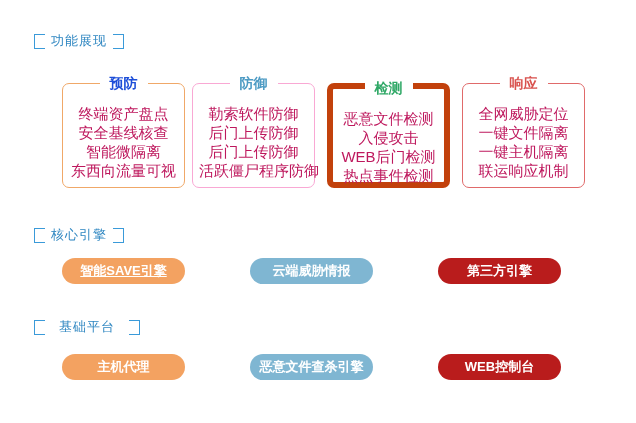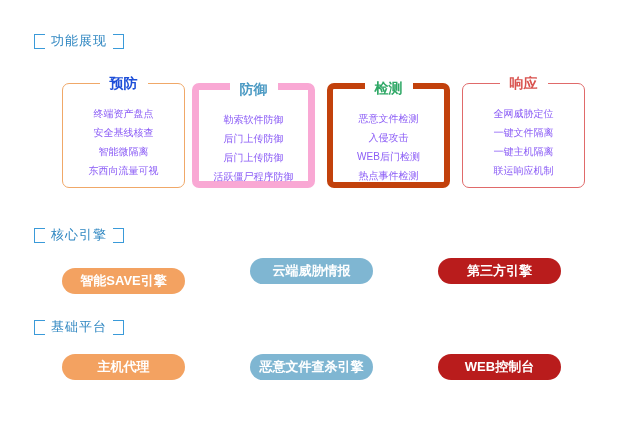--- a/index.html
+++ b/index.html
@@ -66,29 +66,29 @@
     font-size: 14px;
     font-weight: bold;
     line-height: 20px;
     white-space: nowrap;
   }
   .card .card-body {
     padding: 20px 6px 12px 6px;
     text-align: center;
   }
   .card .card-body .row {
-    font-size: 10px;
+    font-size: 15px;
     line-height: 19px;
-    color: #8b5cf6;
+    color: #be185d;
     white-space: nowrap;
   }
 
   .card.c-orange { border: 1px solid #f0a868; }
   .card.c-orange .card-title { color: #1d4ed8; }
-  .card.c-blue   { border: 7px solid #f9a8d4; }
+  .card.c-blue   { border: 1px solid #f9a8d4; }
   .card.c-blue   .card-title { color: #4d9bc4; }
   .card.c-green  { border: 6px solid #c2410c; }
   .card.c-green  .card-title { color: #2fa866; }
   .card.c-red    { border: 1px solid #e06a6a; }
   .card.c-red    .card-title { color: #d9534f; }
 
   
   .pill {
     position: absolute;
     height: 26px;
@@ -152,25 +152,25 @@
     <div class="row">联运响应机制</div>
   </div>
 </div>
 
 <div class="section-label" style="left:34px; top:226px;">
   <span class="bracket left"></span>
   <span class="txt">核心引擎</span>
   <span class="bracket right"></span>
 </div>
 
-<div class="pill p-orange" style="left:62px; top:268px; width:123px;">智能SAVE引擎</div>
+<div class="pill p-orange" style="left:62px; top:258px; width:123px;text-decoration:underline;">智能SAVE引擎</div>
 <div class="pill p-blue" style="left:250px; top:258px; width:123px;">云端威胁情报</div>
 <div class="pill p-green" style="left:438px; top:258px; width:123px;">第三方引擎</div>
 
-<div class="section-label" style="left:34px; top:318px;">
+<div class="section-label" style="left:34px; top:318px;gap:8px;">
   <span class="bracket left"></span>
   <span class="txt">基础平台</span>
   <span class="bracket right"></span>
 </div>
 
 <div class="pill p-orange" style="left:62px; top:354px; width:123px;">主机代理</div>
 <div class="pill p-blue" style="left:250px; top:354px; width:123px;">恶意文件查杀引擎</div>
 <div class="pill p-green" style="left:438px; top:354px; width:123px;">WEB控制台</div>
 
 </body></html>

